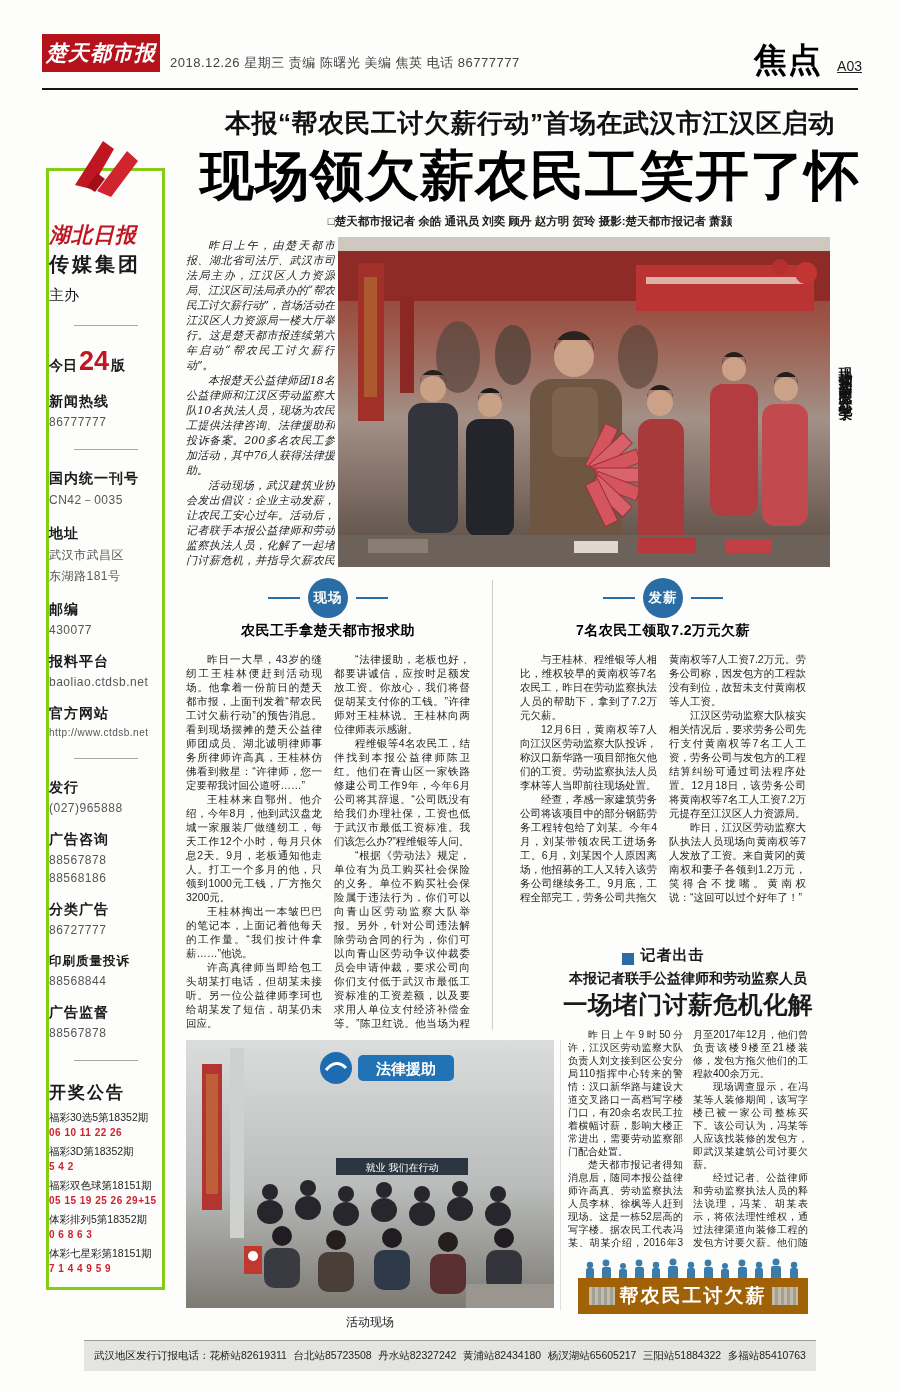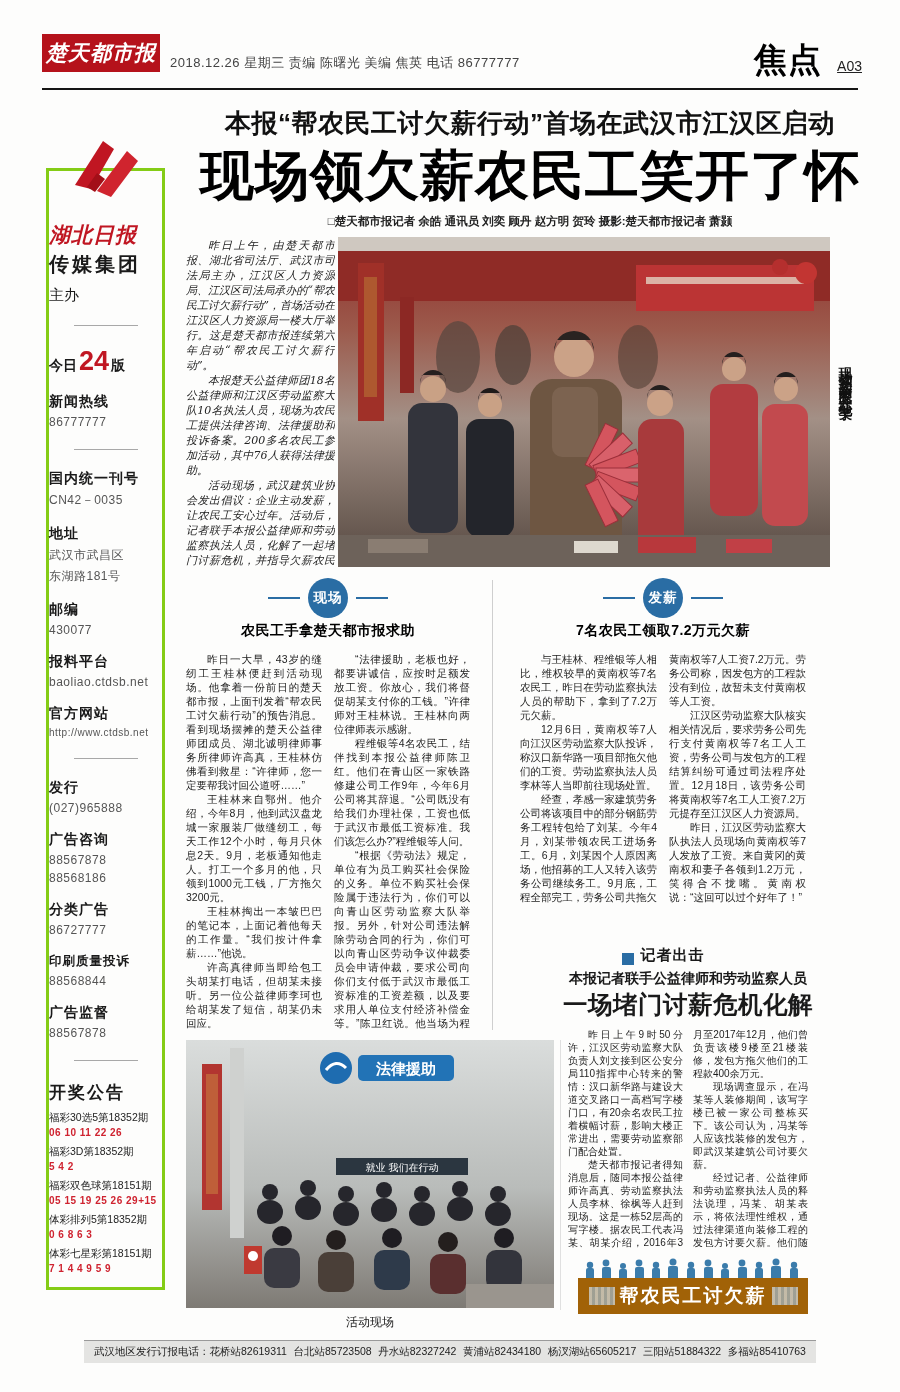--- a/index.html
+++ b/index.html
@@ -80,21 +80,21 @@
   .photo2 { left:186px; top:1040px; width:368px; height:268px; overflow:hidden; background:#bfc3c2; }
   .photo2-cap { left:186px; top:1314px; width:368px; text-align:center; font-size:12px; color:#222; }
   .banner { left:578px; top:1258px; width:230px; height:56px; }
   .banner-bar { position:absolute; left:0; top:20px; width:230px; height:36px; background:#a16207;
     display:flex; align-items:center; justify-content:center; }
   .banner-bar .strip { width:26px; height:18px; opacity:0.75;
     background:repeating-linear-gradient(90deg,#cfd8dd 0 3px,#9fb4c2 3px 6px); }
   .banner-text { color:#fff; font-size:19px; font-weight:900; letter-spacing:2px; padding:0 5px; white-space:nowrap; }
 
   
-  .footer { left:84px; top:1340px; width:732px; height:23px; background:#e4e4e2; border-top:1px solid #9a9a9a;
+  .footer { left:84px; top:1340px; width:732px; height:31px; background:#e4e4e2; border-top:1px solid #9a9a9a;
     display:flex; align-items:center; justify-content:space-between; padding:4px 10px; }
   .footer span { font-size:10.5px; color:#222; white-space:nowrap; }
 
   svg { display:block; }
 </style>
 </head>
 <body>
 
 <div class="page">
 

